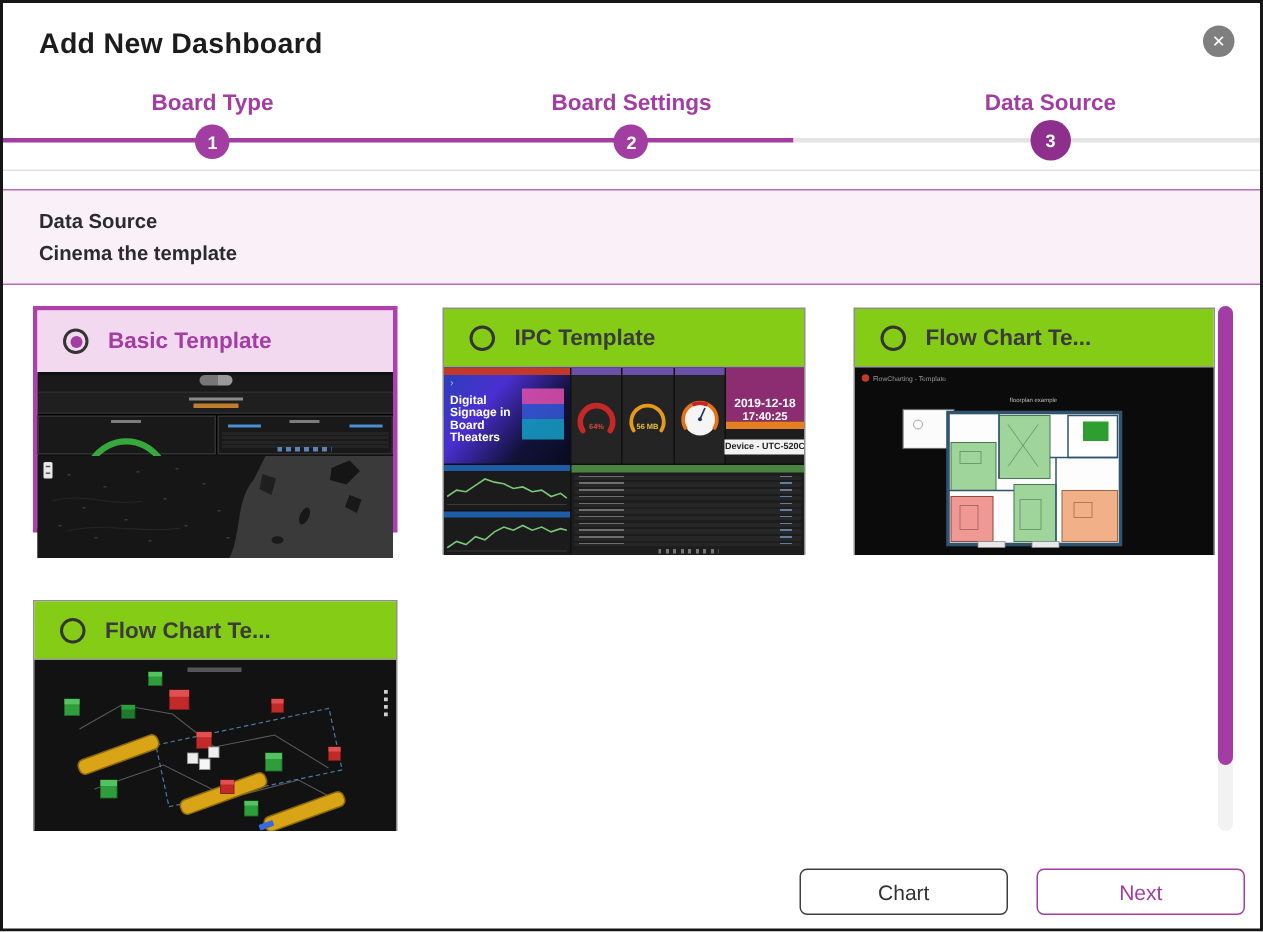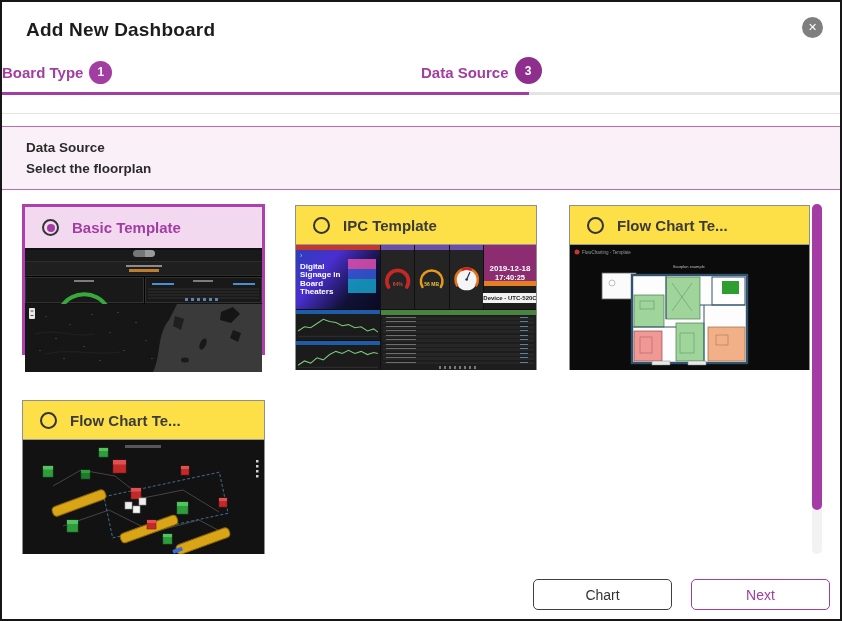--- a/index.html
+++ b/index.html
@@ -14,37 +14,37 @@
                background:#7f7f7f; color:#fff; font-size:11px; display:flex; align-items:center; justify-content:center;
                cursor:pointer; border:none; }
 
   
   .stepper { position:absolute; top:0; left:0; right:0; height:112px; }
   .s-line { position:absolute; top:90px; height:3px; }
   .s-line.active { left:0; width:527px; background:var(--accent); }
   .s-line.rest { left:527px; right:0; background:#e4e4e4; }
   .stepper-divider { position:absolute; top:111px; left:0; right:0; height:1px; background:#e3e3e3; }
   .steps { position:absolute; top:58px; left:0; right:0; display:flex; }
-  .step { flex:1; display:flex; align-items:center; gap:6px; cursor:pointer; }
+  .step { flex:1; display:flex; flex-direction:column; align-items:center; gap:6px; cursor:pointer; }
   .step-label { font-size:15px; font-weight:700; color:var(--accent); }
   .step-circle { width:23px; height:23px; border-radius:50%; background:var(--accent); color:#fff;
                  font-size:12px; font-weight:700; display:flex; align-items:center; justify-content:center; z-index:2; }
   .step.active .step-circle { width:27px; height:27px; background:var(--accent-dark); margin-top:-3px; }
   .step.pending .step-circle { background:#e3e3e3; }
   .step.pending .step-label { color:#dadada; }
 
   
   .banner { position:absolute; top:124px; left:0; right:0; height:64px; background:var(--band-pink);
             border-top:1px solid var(--band-border); border-bottom:1px solid var(--band-border);
             padding:10px 24px 0 24px; }
   .banner .t1, .banner .t2 { font-size:13.5px; font-weight:700; color:#2b2b2b; line-height:21px; }
 
   
   .card { position:absolute; background:#fff; border:1px solid #8f8f8f; cursor:pointer; }
-  .card-header { height:39px; background:#fde047; border-bottom:1px solid #9a9a9a;
+  .card-header { height:39px; background:#84cc16; border-bottom:1px solid #9a9a9a;
                  display:flex; align-items:center; padding-left:17px; gap:13px; }
   .card-label { font-size:15px; font-weight:600; color:#3b3b3b; white-space:nowrap; }
   .radio { width:17px; height:17px; border:2px solid #343434; border-radius:50%; background:transparent;
            display:flex; align-items:center; justify-content:center; flex:0 0 auto; }
   .radio .dot { width:8px; height:8px; border-radius:50%; background:transparent; }
   .card.selected { border:3px solid var(--selected-border); }
   .card.selected .card-header { height:41px; background:var(--header-pink); border-bottom:none; }
   .card.selected .card-label { color:var(--accent); font-weight:700; }
   .card.selected .radio .dot { background:var(--accent); }
   .thumb { position:relative; overflow:hidden; background:#111; }
@@ -128,31 +128,35 @@
   </button>
 
   <div class="stepper">
     <div class="s-line active"></div>
     <div class="s-line rest"></div>
     <div class="steps">
       <div class="step done">
         <span class="step-label">Board Type</span>
         <span class="step-circle">1</span>
       </div>
+      <div class="step done">
+        <span class="step-label">Board Settings</span>
+        <span class="step-circle">2</span>
+      </div>
       <div class="step active">
         <span class="step-label">Data Source</span>
         <span class="step-circle">3</span>
       </div>
     </div>
     <div class="stepper-divider"></div>
   </div>
 
   <div class="banner">
     <div class="t1">Data Source</div>
-    <div class="t2">Select the floorplan</div>
+    <div class="t2">Cinema the template</div>
   </div>
 
   <div class="card selected" style="left:20px; top:202px; width:243px; height:151px;">
     <div class="card-header">
       <span class="radio">
           <span class="dot"></span>
         </span>
       <span class="card-label">Basic Template</span>
     </div>
     <div class="thumb" style="height:124px;">

